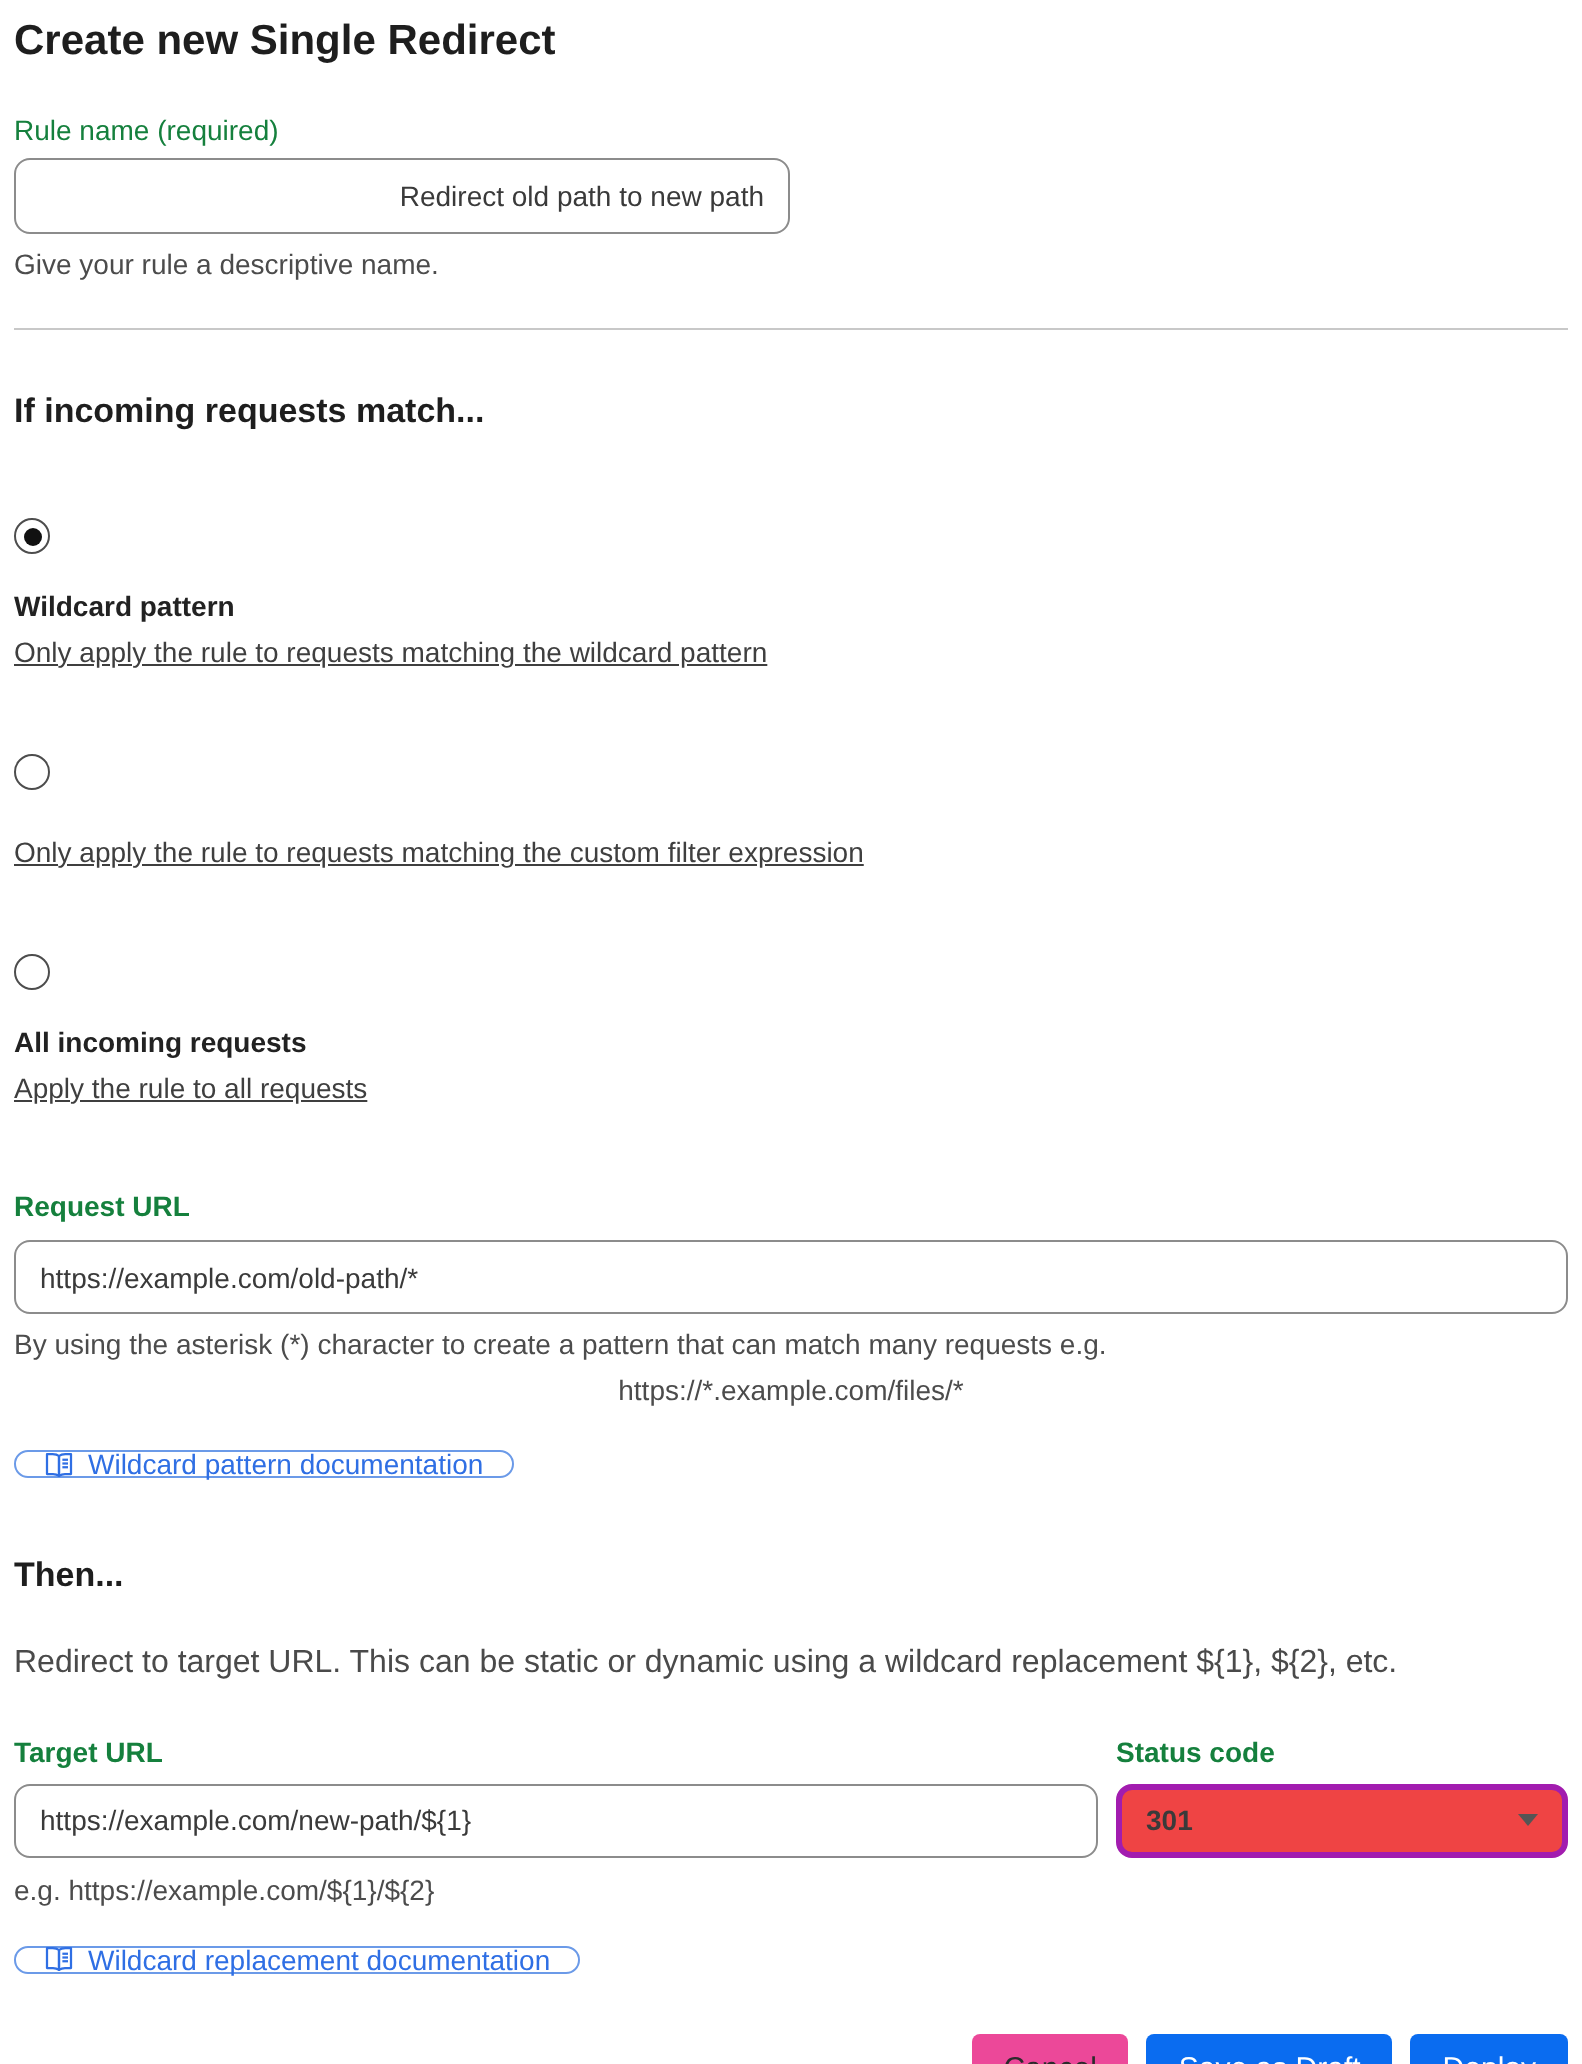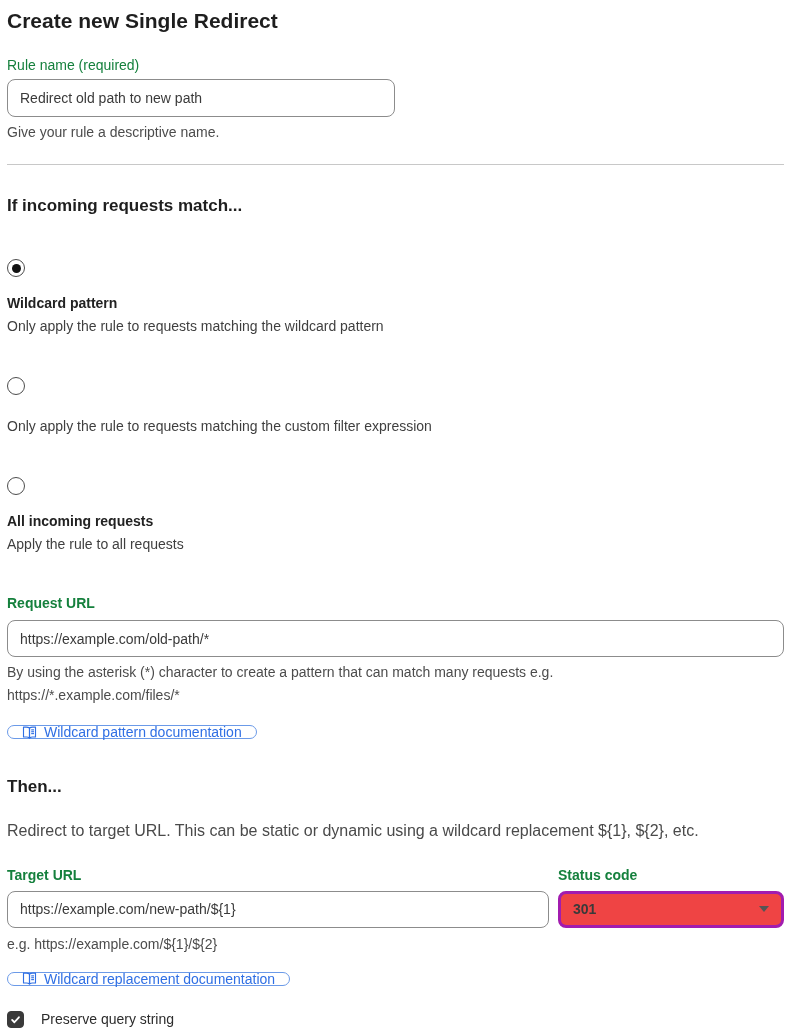--- a/index.html
+++ b/index.html
@@ -55,21 +55,21 @@
     line-height:17px;
     color:#4c4c4c;
   }
   hr.divider{
     border:none;
     border-top:1px solid #c8c8c8;
     margin:23px 0 0;
   }
   
   .rule-name-label{margin-top:21px;}
-  .rule-name-input{margin-top:5px;width:388px;}
+  .rule-name-input{margin-top:5px;width:388px;text-align:right;}
   .rule-name-help{margin-top:6px;line-height:18px;}
   
   .match-heading{margin-top:31px;}
   .radio-group{margin-top:43px;}
   .radio-option{
     display:flex;
     align-items:flex-start;
     gap:17px;
     margin-bottom:42px;
     cursor:pointer;
@@ -98,25 +98,26 @@
     font-size:14px;
     line-height:18px;
     font-weight:600;
     color:#222;
   }
   .radio-desc{
     margin-top:5px;
     font-size:14px;
     line-height:18px;
     color:#3f3f3f;
+    text-decoration:underline;
   }
   .request-url-label{margin-top:41px;}
   .request-url-input{margin-top:8px;height:37px;}
   .request-help-1{margin-top:7px;}
-  .request-help-2{margin-top:6px;}
+  .request-help-2{margin-top:6px;text-align:center;}
   
   .doc-btn{
     display:inline-flex;
     align-items:center;
     gap:7px;
     height:14px;
     padding:0 14px;
     margin-top:21px;
     background:#fff;
     border:1px solid var(--link-border,#6b9ae8);
@@ -310,28 +311,20 @@
         <path d="M8 3.2C7.2 2.5 6 2.2 4.6 2.2H1.6v10.6h3.2c1.3 0 2.4.4 3.2 1V3.2z"></path>
         <path d="M8 3.2c.8-.7 2-1 3.4-1h3v10.6h-3.2c-1.3 0-2.4.4-3.2 1V3.2z"></path>
         <line x1="9.8" y1="5.2" x2="12.8" y2="5.2"></line>
         <line x1="9.8" y1="7.2" x2="12.8" y2="7.2"></line>
         <line x1="9.8" y1="9.2" x2="12.8" y2="9.2"></line>
       </svg>
     </span>
     <span>Wildcard replacement documentation</span>
   </button>
 
-  <div class="checkbox-row">
-    <span class="checkbox on">
-      <svg viewBox="0 0 12 12" width="11" height="11">
-        <path d="M2.3 6.4l2.5 2.6 4.9-5.4" stroke="#ffffff" stroke-width="2" fill="none" stroke-linecap="round" stroke-linejoin="round"></path>
-      </svg>
-    </span>
-    <span class="checkbox-label">Preserve query string</span>
-  </div>
 
   <div class="footer">
     <button type="button" class="btn secondary">Cancel</button>
     <button type="button" class="btn primary">Save as Draft</button>
     <button type="button" class="btn primary">Deploy</button>
   </div>
 
 </main>
 
 </body></html>

